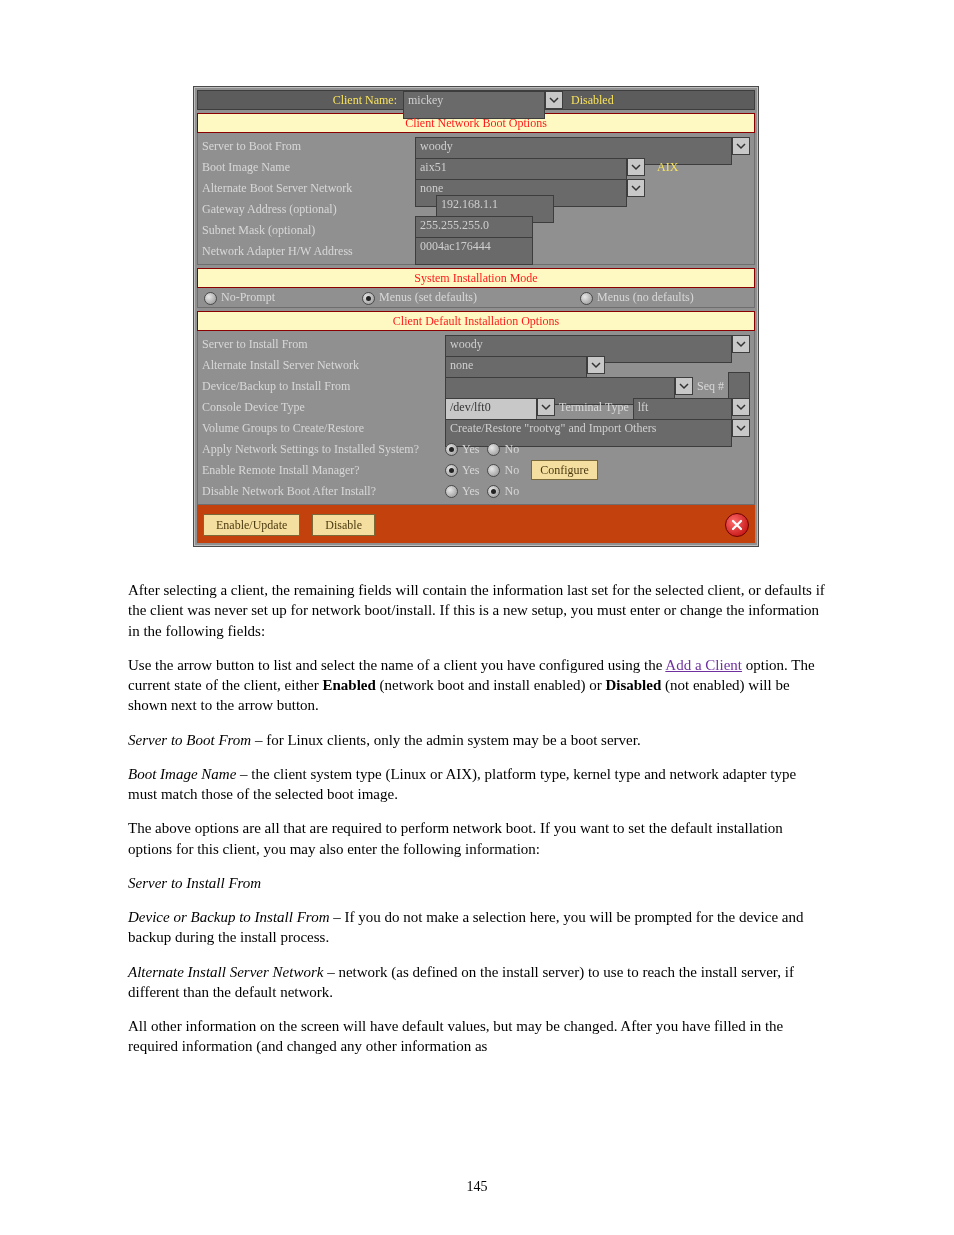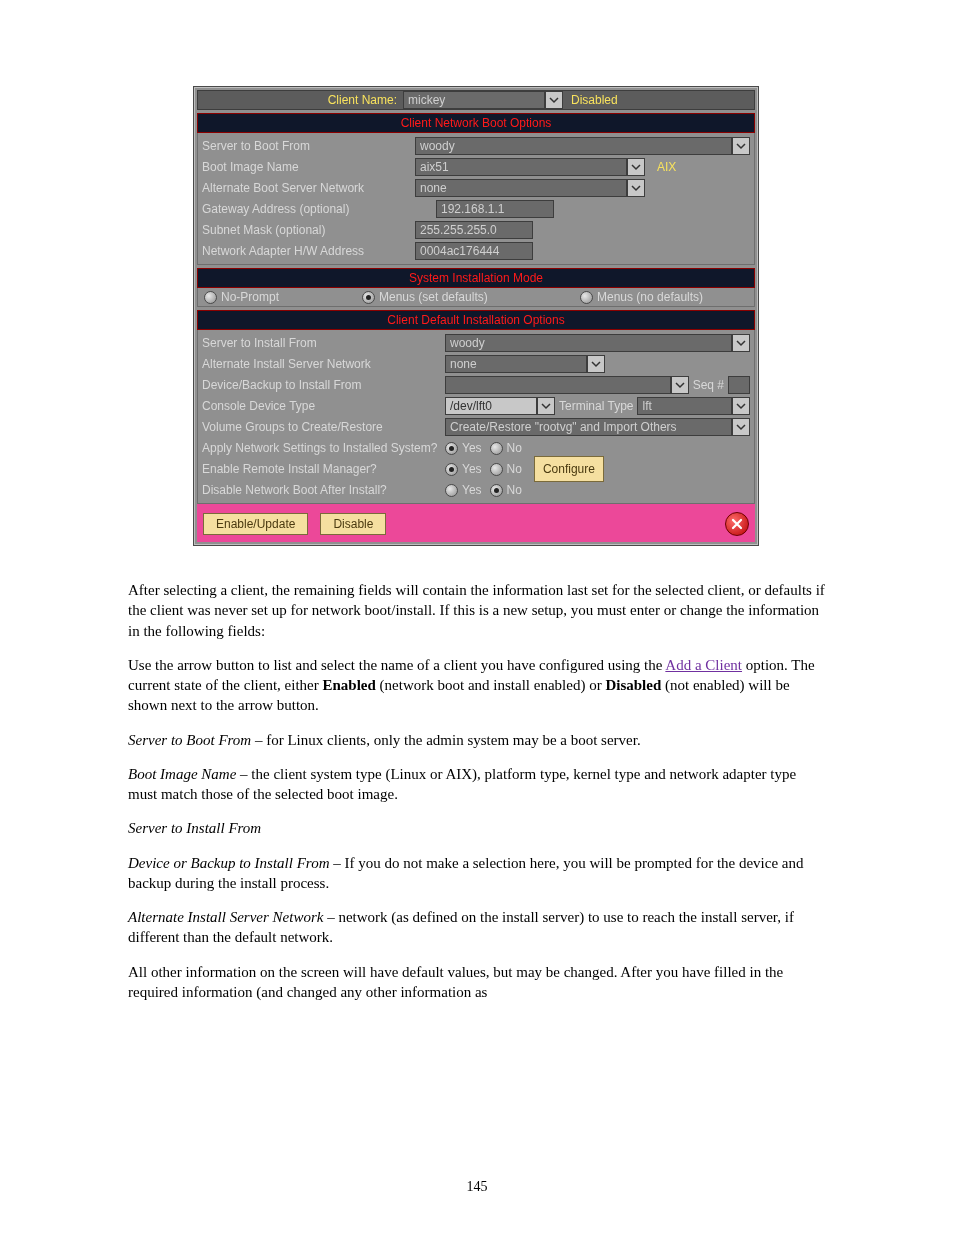--- a/index.html
+++ b/index.html
@@ -20,20 +20,21 @@
   
   .dialog {
     position: absolute;
     left: 193px;
     top: 86px;
     width: 566px;
     background: #909090;
     border: 1px solid #4a4a4a;
     box-shadow: 0 0 0 1px #bfbfbf inset;
     box-sizing: border-box;
+    font-family: Liberation Serif, serif;
   }
   .dialog-inner {
     padding: 3px;
   }
   .topbar {
     background: #5c5c5c;
     border: 1px solid #3d3d3d;
     height: 20px;
     display: flex;
     align-items: center;
@@ -63,21 +64,21 @@
     height: 18px;
     line-height: 18px;
     border: 1px solid #8a0000;
     margin-top: 3px;
   }
   .section-head span { color: #ffef3a; }
   
   .section-head { background:#d60000; color:#ffe400; }
   .section-head .txt { color:#ff4040; }
   
-  .section-head { background:#0f172a; }
+  .section-head { background:#fef9c3; }
   .section-head .txt { color:#ff1a1a; }
   
   .section-head { color:#ff3030; font-weight:normal;}
   .section-body {
     background: #909090;
     padding: 2px 4px 2px 4px;
     border: 1px solid #6e6e6e;
     border-top: none;
   }
   .row {
@@ -88,21 +89,21 @@
   }
   .row .lab {
     flex: 0 0 213px;
     font-size: 12px;
     color: #d8d8d8;
   }
   .row.wide .lab { flex: 0 0 243px; }
   .input {
     background: #6a6a6a;
     border: 1px solid #3d3d3d;
-    height: 18px;
+    height: 28px;
     box-sizing: border-box;
     color: #cfcfcf;
     font-size: 12px;
     padding: 0 4px;
     line-height: 16px;
     display: inline-block;
   }
   .select {
     display: inline-flex;
     align-items: stretch;
@@ -168,26 +169,26 @@
     border: 1px solid #7a6a3a;
     color: #4a3a10;
     font-size: 12px;
     height: 22px;
     padding: 0 12px;
     display: inline-flex;
     align-items: center;
     justify-content: center;
     box-sizing: border-box;
   }
-  .btn.small { height: 26px; padding: 0 8px; }
+  .btn.small { height: 20px; padding: 0 8px; }
   .footer {
     display: flex;
     align-items: center;
     padding: 8px 6px 6px 6px;
-    background: #ec4899;
+    background: #c2410c;
   }
   .footer .spacer { flex: 1 1 auto; }
   .close-circle {
     width: 22px; height: 22px;
     border-radius: 50%;
     background: radial-gradient(circle at 35% 35%, #ff6b6b, #b80000);
     border: 1px solid #6e0000;
     display: inline-flex;
     align-items: center;
     justify-content: center;
@@ -452,20 +453,21 @@
     <p>After selecting a client, the remaining fields will contain the information last set for the selected client, or defaults if the client was never set up for network boot/install. If this is a new setup, you must enter or change the information in the following fields:</p>
     <p>
       <span>Use the arrow button to list and select the name of a client you have configured using the </span><span class="link">Add a Client</span><span> option. The current state of the client, either </span><span class="bold">Enabled</span><span> (network boot and install enabled) or </span><span class="bold">Disabled</span><span> (not enabled) will be shown next to the arrow button.</span>
     </p>
     <p class="indent-list">
       <span class="ital">Server to Boot From</span><span> – for Linux clients, only the admin system may be a boot server.</span>
     </p>
     <p class="indent-list">
       <span class="ital">Boot Image Name</span><span> – the client system type (Linux or AIX), platform type, kernel type and network adapter type must match those of the selected boot image.</span>
     </p>
+    <p>The above options are all that are required to perform network boot. If you want to set the default installation options for this client, you may also enter the following information:</p>
     <p class="indent-list">
       <span class="ital">Server to Install From</span>
     </p>
     <p class="indent-list">
       <span class="ital">Device or Backup to Install From</span><span> – If you do not make a selection here, you will be prompted for the device and backup during the install process.</span>
     </p>
     <p class="indent-list">
       <span class="ital">Alternate Install Server Network</span><span> – network (as defined on the install server) to use to reach the install server, if different than the default network.</span>
     </p>
     <p>All other information on the screen will have default values, but may be changed. After you have filled in the required information (and changed any other information as</p>

